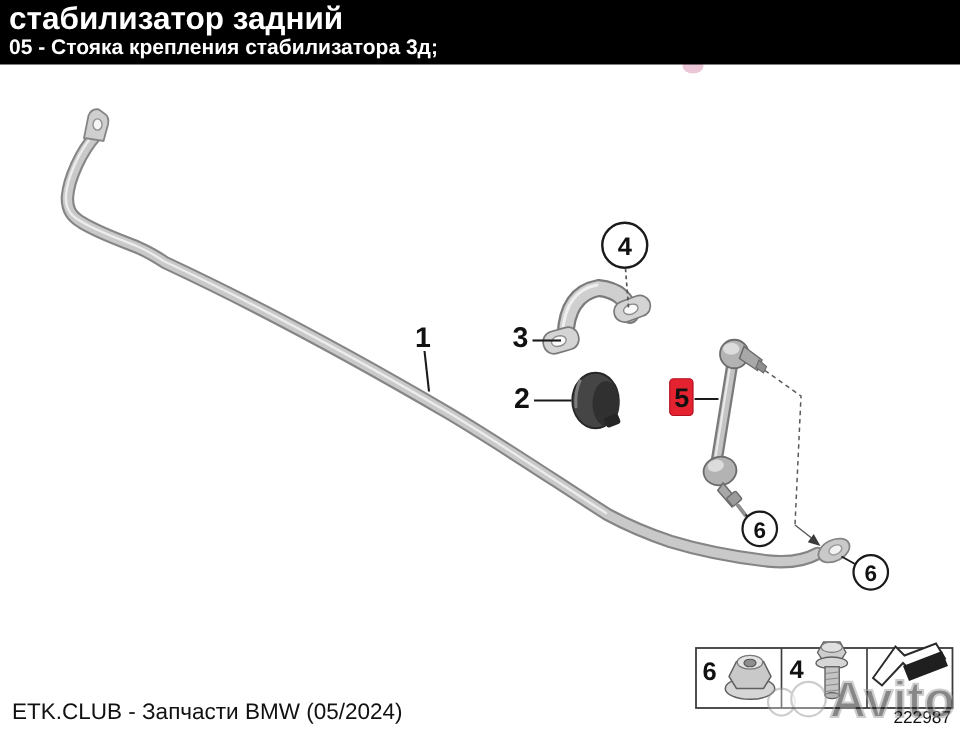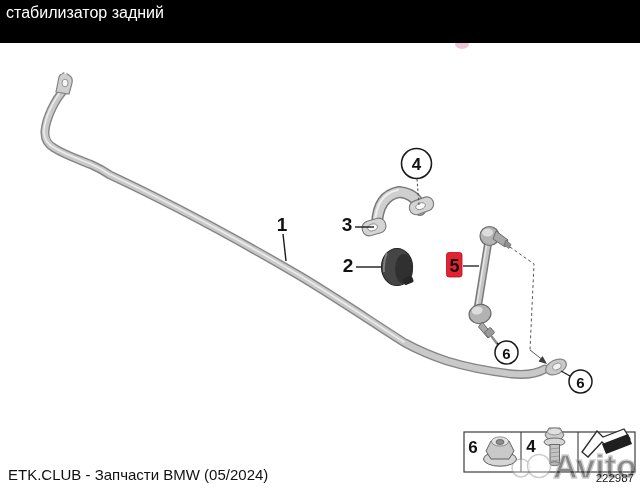--- a/index.html
+++ b/index.html
@@ -4,22 +4,22 @@
 <style>
   html,body{margin:0;padding:0;background:#888;}
   .screen{
     position:relative;width:640px;height:488px;background:#ffffff;
     font-family:"Liberation Sans",sans-serif;overflow:hidden;
   }
   .hdr{
     position:absolute;left:0;top:0;width:640px;height:43px;background:#000;
     color:#fff;z-index:2;box-sizing:border-box;padding:3px 0 0 6px;
   }
-  .hdr .l1{font-size:16px;line-height:20px;font-weight:400;}
-  .hdr .l2{font-size:14px;line-height:17px;font-weight:700;margin-top:38px;}
+  .hdr .l1{font-size:21px;line-height:20px;font-weight:700;}
+  .hdr .l2{font-size:14px;line-height:17px;font-weight:700;}
   .diagram-svg{position:absolute;left:0;top:0;z-index:1;}
   .ftr{
     position:absolute;left:8px;top:466px;z-index:2;color:#111;font-size:15px;
   }
   svg text{font-family:"Liberation Sans",sans-serif;fill:#111;}
   .callout{font-weight:bold;}
 </style>
 </head>
 <body>
 

